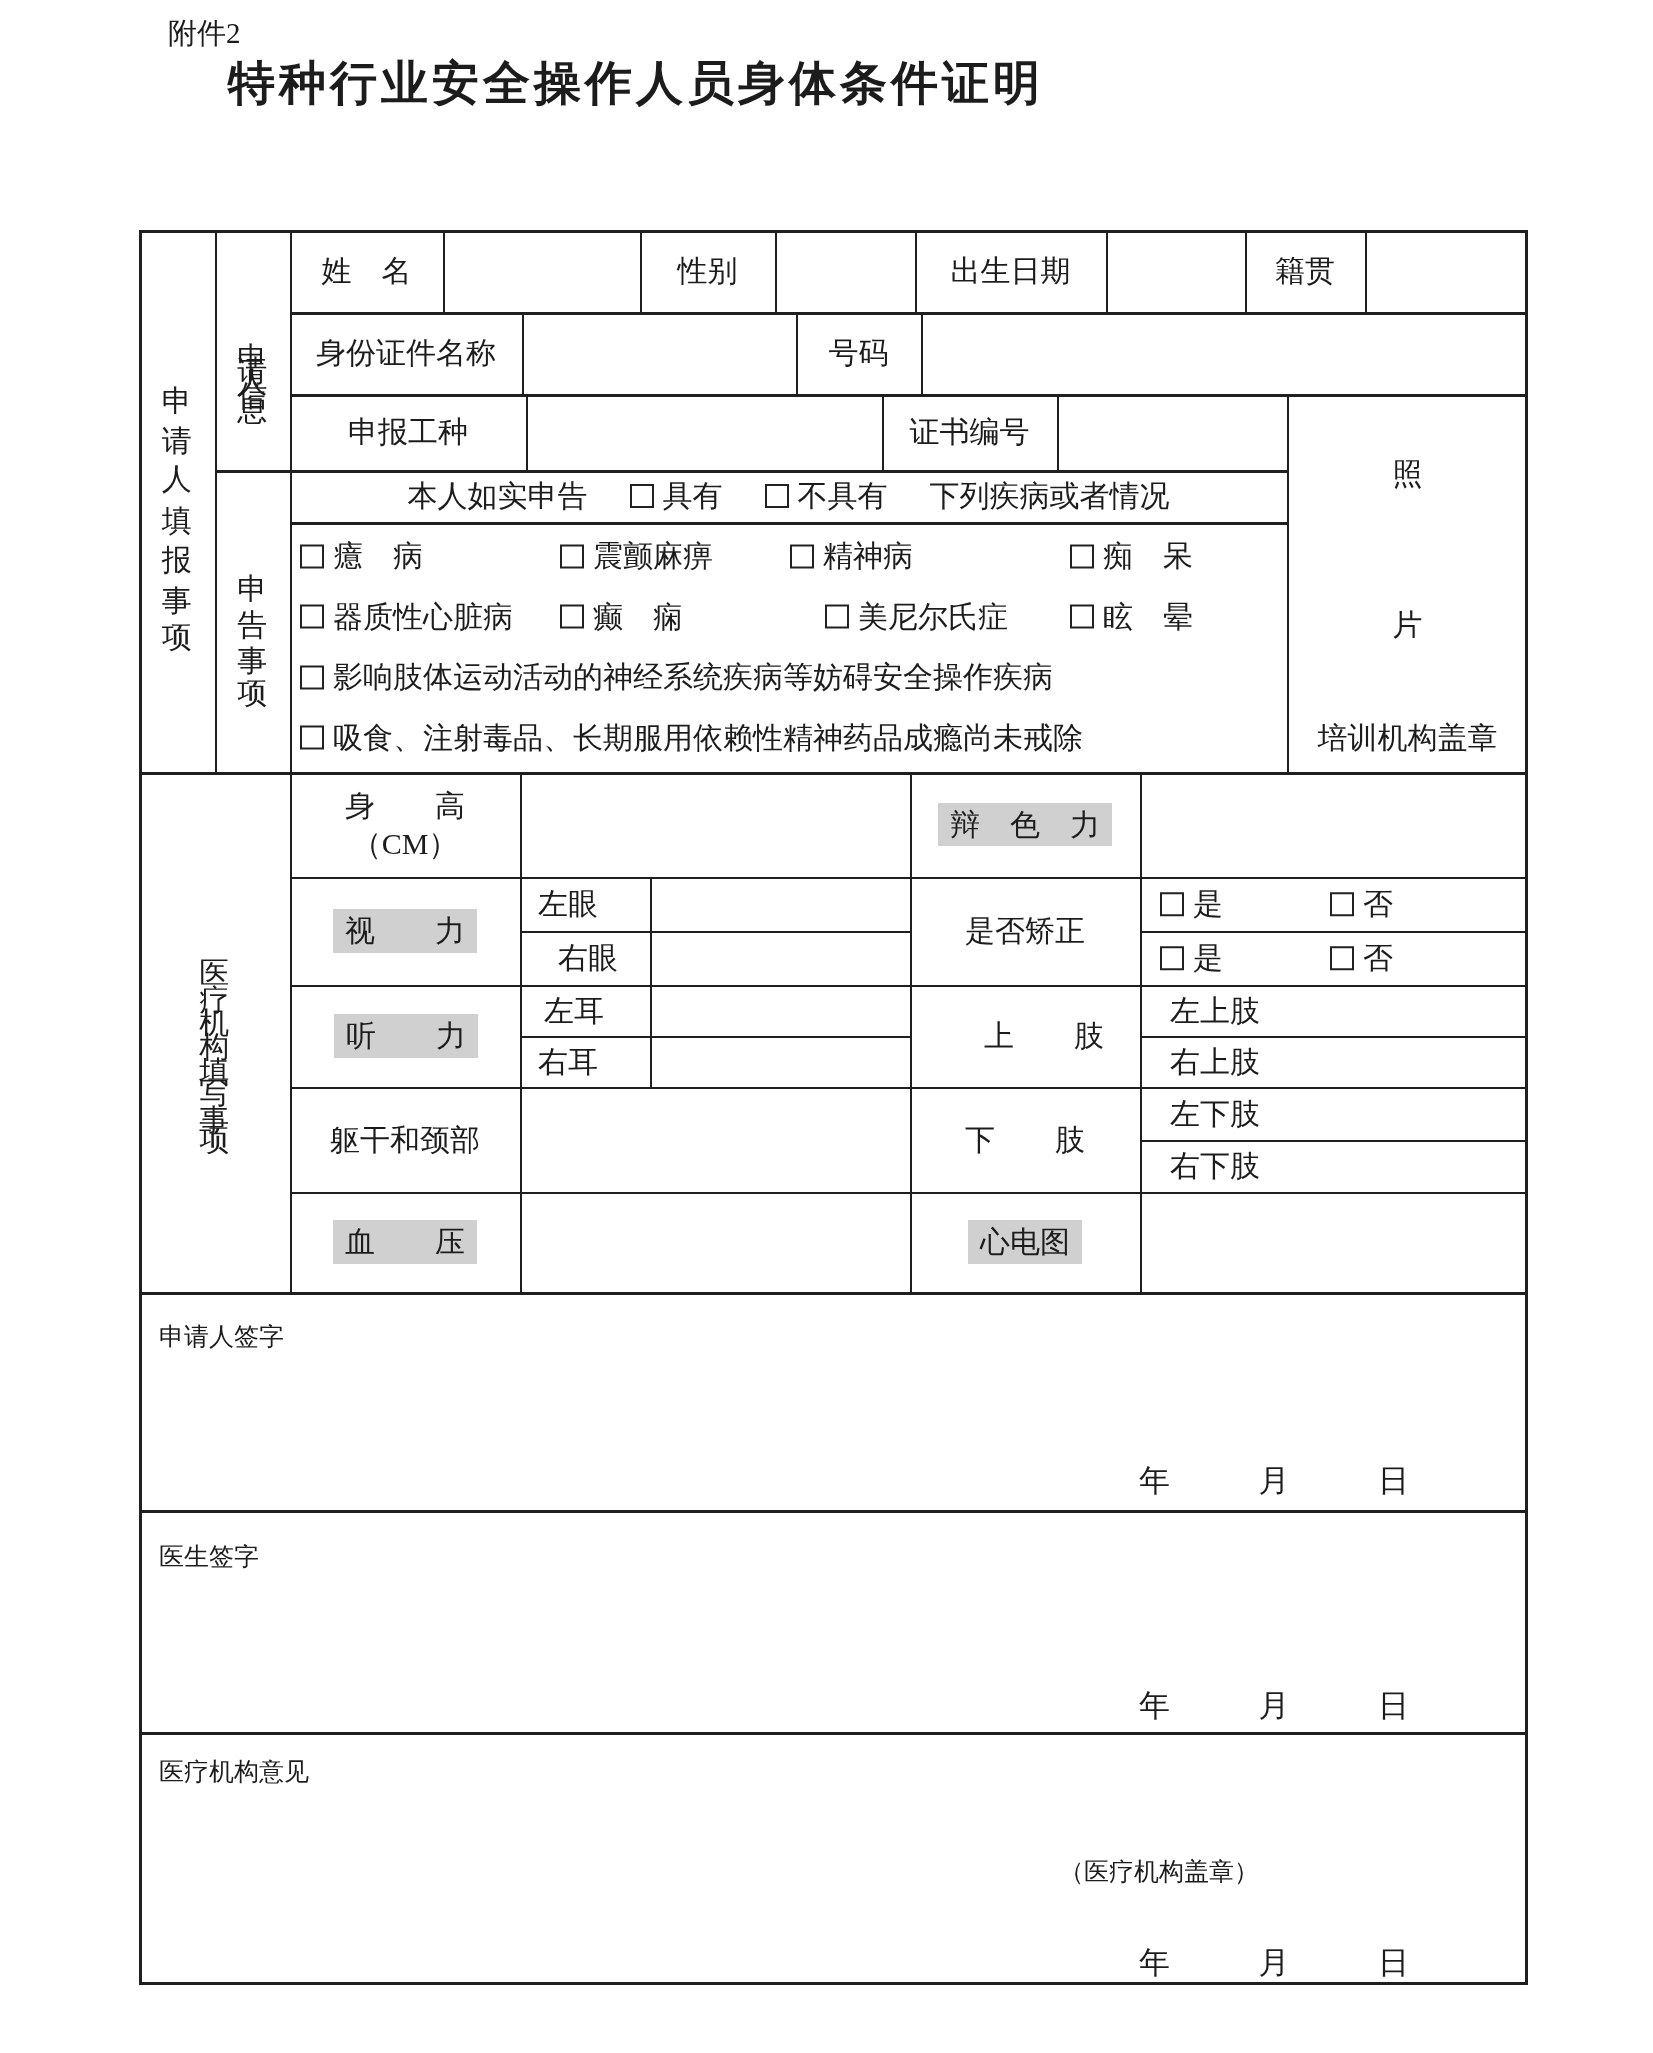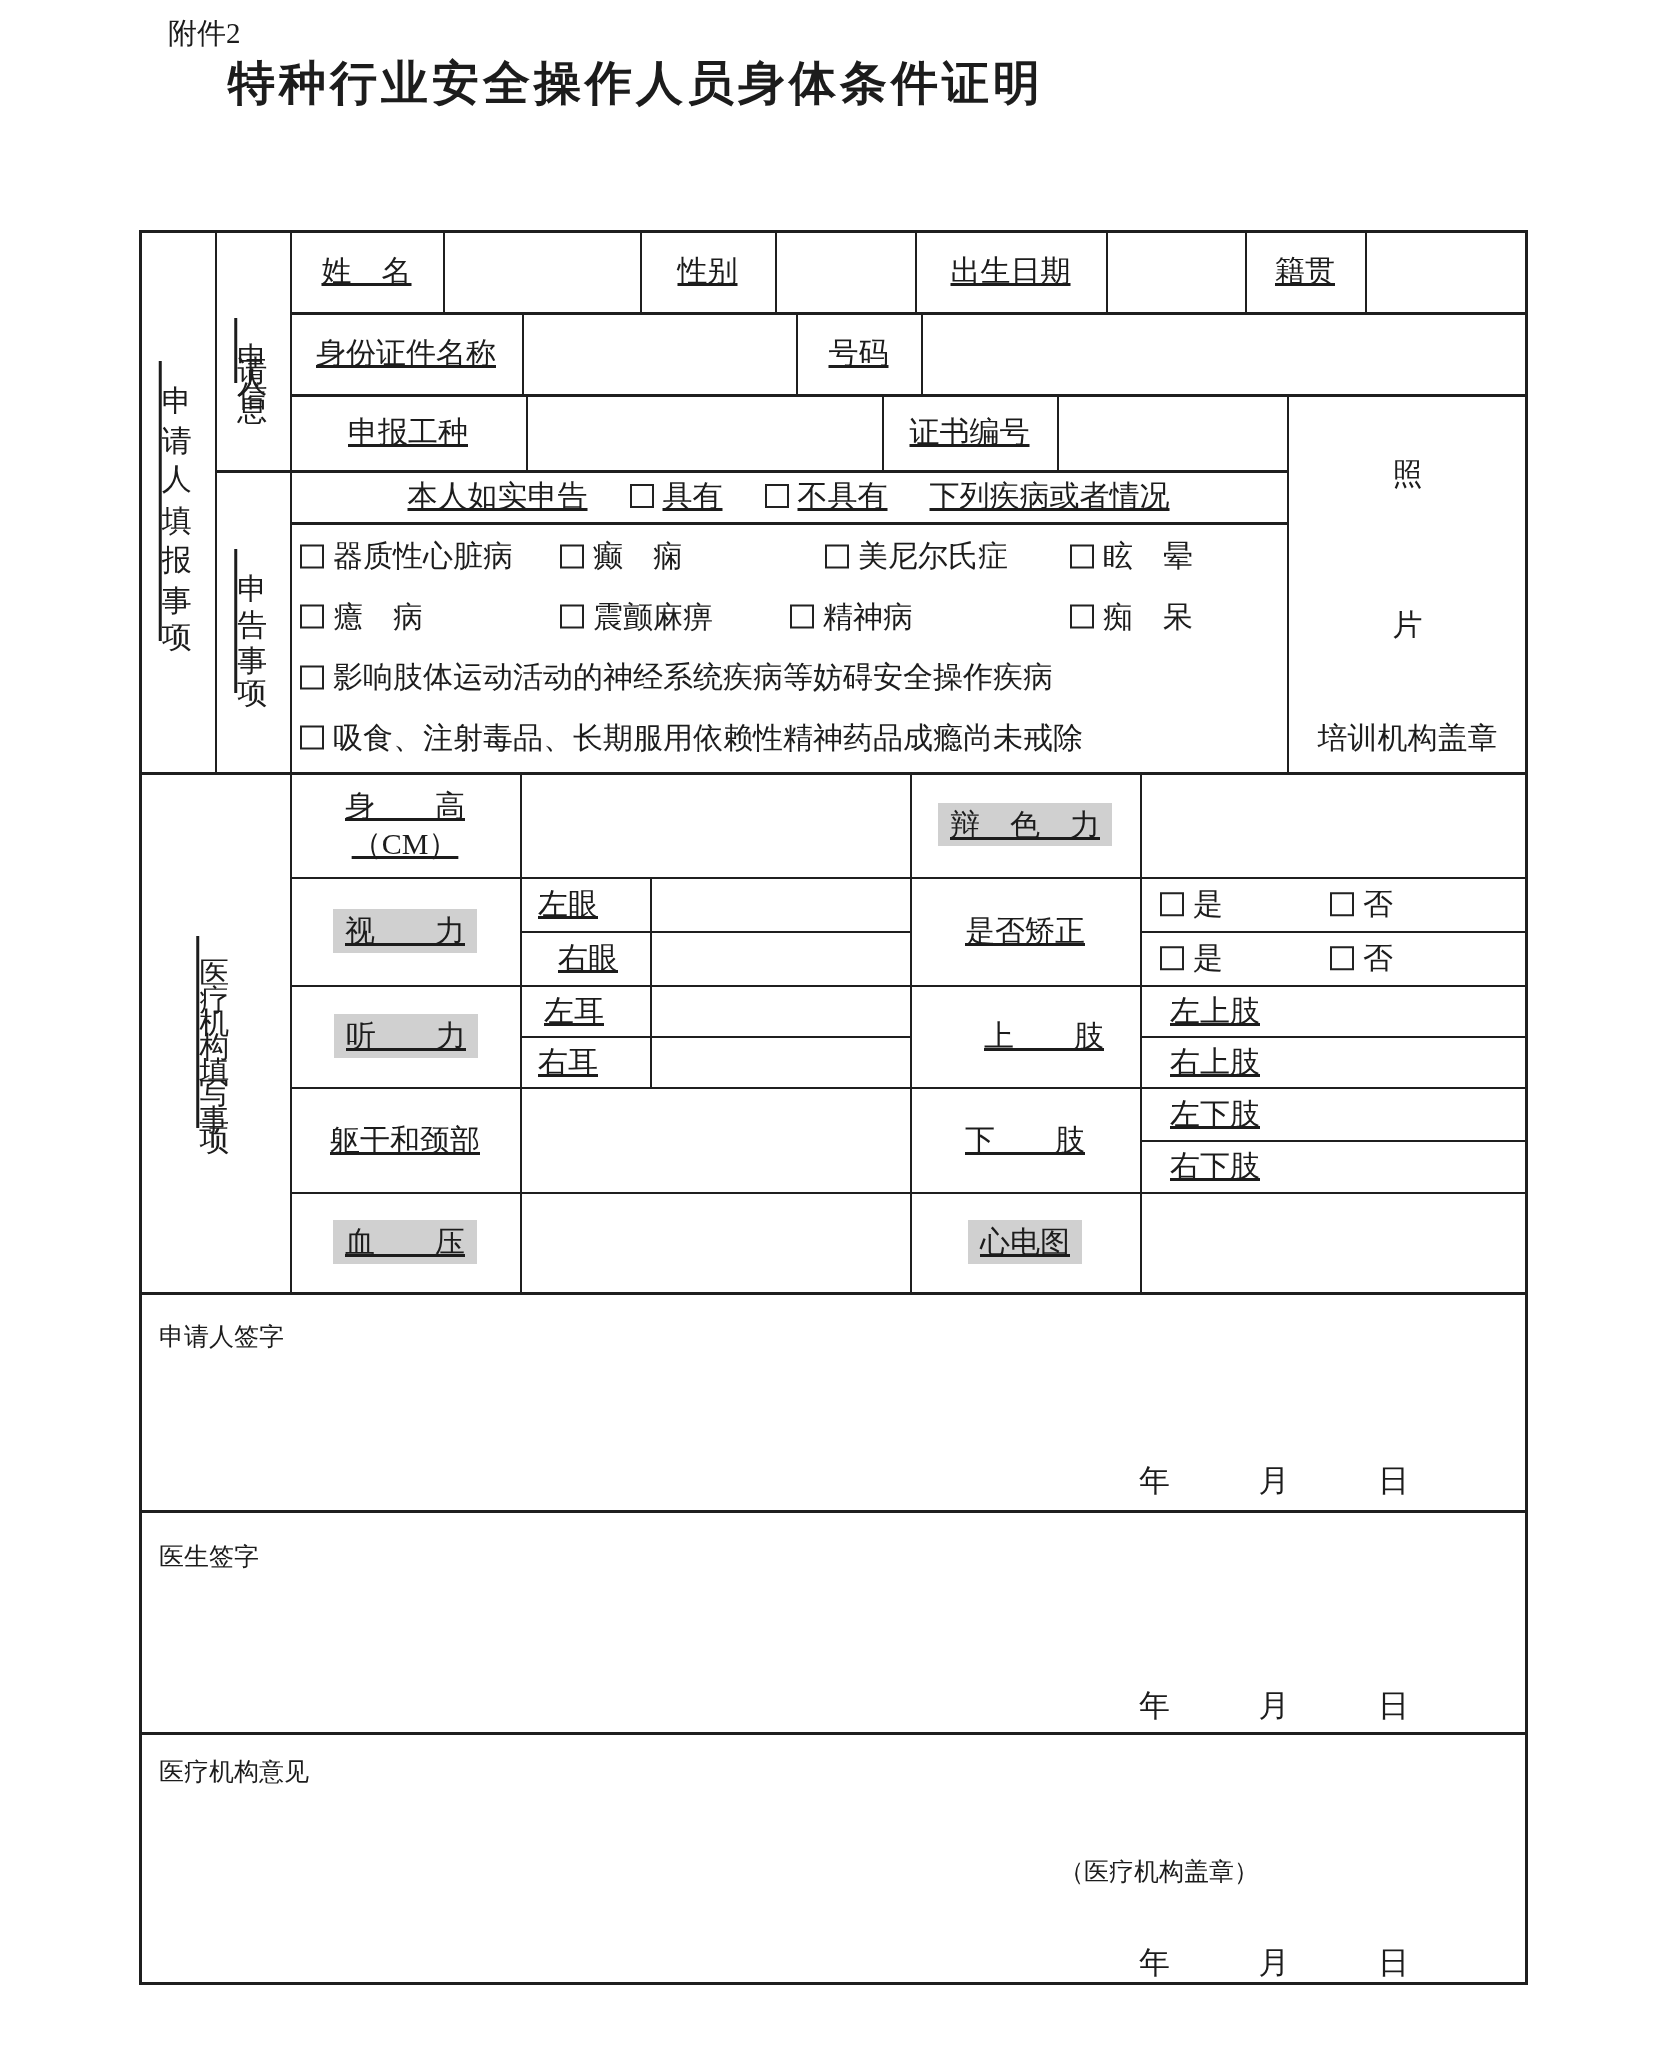--- a/index.html
+++ b/index.html
@@ -12,21 +12,21 @@
     overflow:hidden;
   }
   .attach{position:absolute;left:168px;top:14px;font-size:29px;white-space:pre;}
   .title{
     position:absolute;left:0;top:52px;width:1272px;
     text-align:center;font-size:47px;font-weight:bold;letter-spacing:4px;white-space:pre;
   }
   #formtable{position:absolute;left:139px;top:230px;width:1389px;height:1755px;}
   .cell{
     position:absolute;display:flex;align-items:center;justify-content:center;
-    font-size:30px;white-space:pre;line-height:1.25;text-decoration:underline;
+    font-size:30px;white-space:pre;line-height:1.25;
   }
   .cell.left{justify-content:flex-start;}
   .vtext{
     writing-mode:vertical-rl;text-orientation:upright;
     white-space:pre;margin:auto;
   }
   .hl{background:#d0d0d0;padding:3px 12px;}
   .cb{
     display:inline-block;width:24px;height:24px;
     border:2px solid #222;margin-right:9px;
@@ -92,30 +92,30 @@
 
     <div class="cell decl-head" style="left:151px;top:240px;width:997px;height:52px;">
       <span>本人如实申告</span>
       <span class="cbrow"><span class="cb"></span><span>具有</span></span>
       <span class="cbrow"><span class="cb"></span><span>不具有</span></span>
       <span>下列疾病或者情况</span>
     </div>
 
     <div class="disease-lines" style="left:151px;top:292px;width:997px;height:250px;">
       <div class="dline">
+        <span class="ditem" style="left:10px;"><span class="cb"></span><span>癔　病</span></span>
+        <span class="ditem" style="left:270px;"><span class="cb"></span><span>震颤麻痹</span></span>
+        <span class="ditem" style="left:500px;"><span class="cb"></span><span>精神病</span></span>
+        <span class="ditem" style="left:780px;"><span class="cb"></span><span>痴　呆</span></span>
+      </div>
+      <div class="dline">
         <span class="ditem" style="left:10px;"><span class="cb"></span><span>器质性心脏病</span></span>
         <span class="ditem" style="left:270px;"><span class="cb"></span><span>癫　痫</span></span>
         <span class="ditem" style="left:535px;"><span class="cb"></span><span>美尼尔氏症</span></span>
         <span class="ditem" style="left:780px;"><span class="cb"></span><span>眩　晕</span></span>
-      </div>
-      <div class="dline">
-        <span class="ditem" style="left:10px;"><span class="cb"></span><span>癔　病</span></span>
-        <span class="ditem" style="left:270px;"><span class="cb"></span><span>震颤麻痹</span></span>
-        <span class="ditem" style="left:500px;"><span class="cb"></span><span>精神病</span></span>
-        <span class="ditem" style="left:780px;"><span class="cb"></span><span>痴　呆</span></span>
       </div>
       <div class="dline">
         <span class="ditem" style="left:10px;"><span class="cb"></span><span>影响肢体运动活动的神经系统疾病等妨碍安全操作疾病</span></span>
       </div>
       <div class="dline">
         <span class="ditem" style="left:10px;"><span class="cb"></span><span>吸食、注射毒品、长期服用依赖性精神药品成瘾尚未戒除</span></span>
       </div>
     </div>
 
     <div class="cell" style="left:151px;top:542px;width:230px;height:105px;flex-direction:column;">

